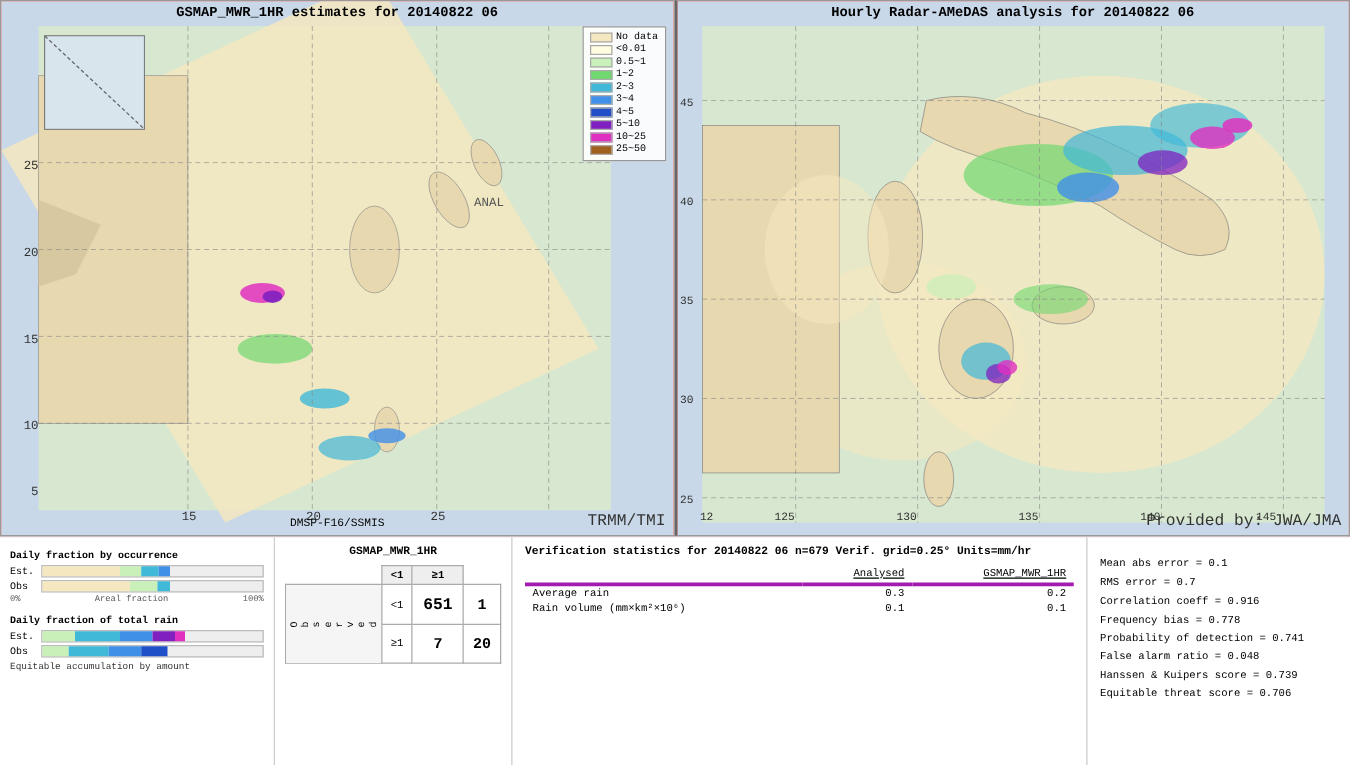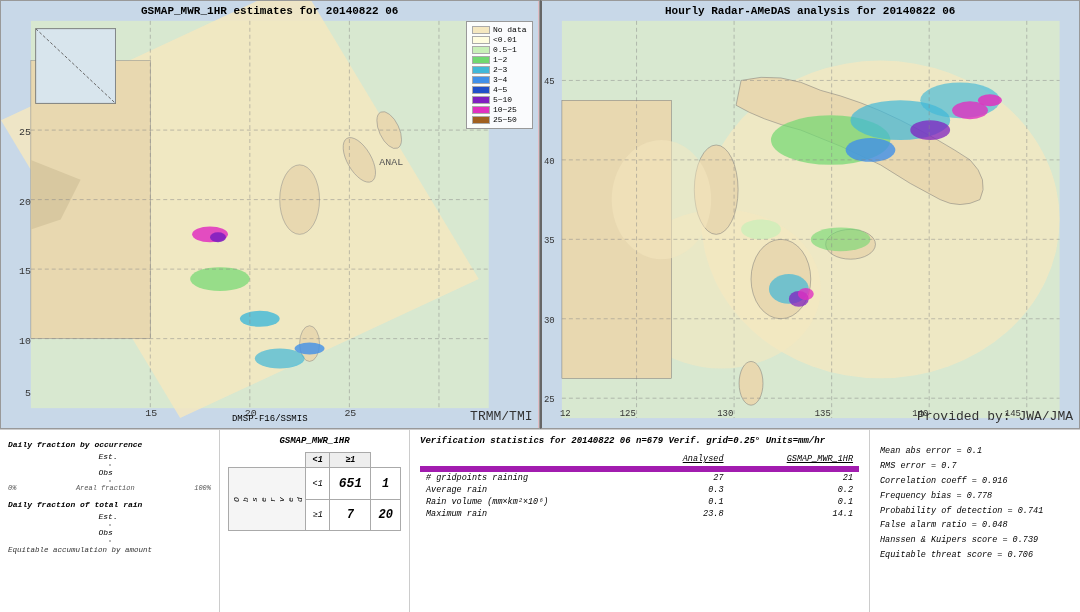--- a/index.html
+++ b/index.html
@@ -89,42 +89,40 @@
       position: absolute;
       top: 0; left: 0;
       width: 100%; height: 100%;
     }
 
     
     .bottom-row {
       display: flex;
       height: 182px;
       background: #fff;
-      font-style: italic;
     }
 
     
     .stats-panel-left {
       width: 220px;
       padding: 6px 8px;
       border-right: 1px solid #ccc;
       font-size: 8.5px;
     }
     .bar-section-title {
       font-size: 8px;
       font-weight: bold;
       margin-bottom: 3px;
       margin-top: 4px;
     }
     .bar-row {
       display: flex;
       align-items: center;
       margin-bottom: 2px;
       gap: 3px;
-      flex-direction: column;
     }
     .bar-label {
       width: 22px;
       font-size: 8px;
     }
     .bar-track {
       flex: 1;
       height: 10px;
       background: #eee;
       border: 1px solid #bbb;
@@ -176,21 +174,21 @@
       margin-bottom: 6px;
     }
     .verif-table {
       width: 100%;
       border-collapse: collapse;
       font-size: 8.5px;
     }
     .verif-table th {
       text-align: right;
       padding: 2px 6px;
-      border-bottom: 6px solid #a21caf;
+      border-bottom: 3px solid #a21caf;
       font-weight: normal;
       text-decoration: underline;
     }
     .verif-table td {
       padding: 1px 6px;
       text-align: right;
     }
     .verif-table td:first-child {
       text-align: left;
     }
@@ -485,40 +483,30 @@
           <tr>
             <th style="text-align:left;padding:2px 6px 4px;"></th>
             <th>Analysed</th>
             <th>GSMAP_MWR_1HR</th>
           </tr>
           <tr>
               <td colspan="3" style="border-top:1px dashed #888;padding:0;"></td>
             </tr>
         </thead>
         <tbody id="verif-tbody">
-        <tr>
-    <td># gridpoints raining</td>
-    <td>27</td>
-    <td>21</td>
-  </tr>
             <tr>
     <td>Average rain</td>
     <td>0.3</td>
     <td>0.2</td>
   </tr>
             <tr>
     <td>Rain volume (mm×km²×10⁶)</td>
     <td>0.1</td>
     <td>0.1</td>
   </tr>
-            <tr>
-    <td>Maximum rain</td>
-    <td>23.8</td>
-    <td>14.1</td>
-  </tr>
           </tbody>
       </table>
     </div>
 
     <div class="error-panel">
       <div id="error-stats-container">
           <div class="error-stat">Mean abs error = 0.1</div>
           <div class="error-stat">RMS error = 0.7</div>
           <div class="error-stat">Correlation coeff = 0.916</div>
           <div class="error-stat">Frequency bias = 0.778</div>

